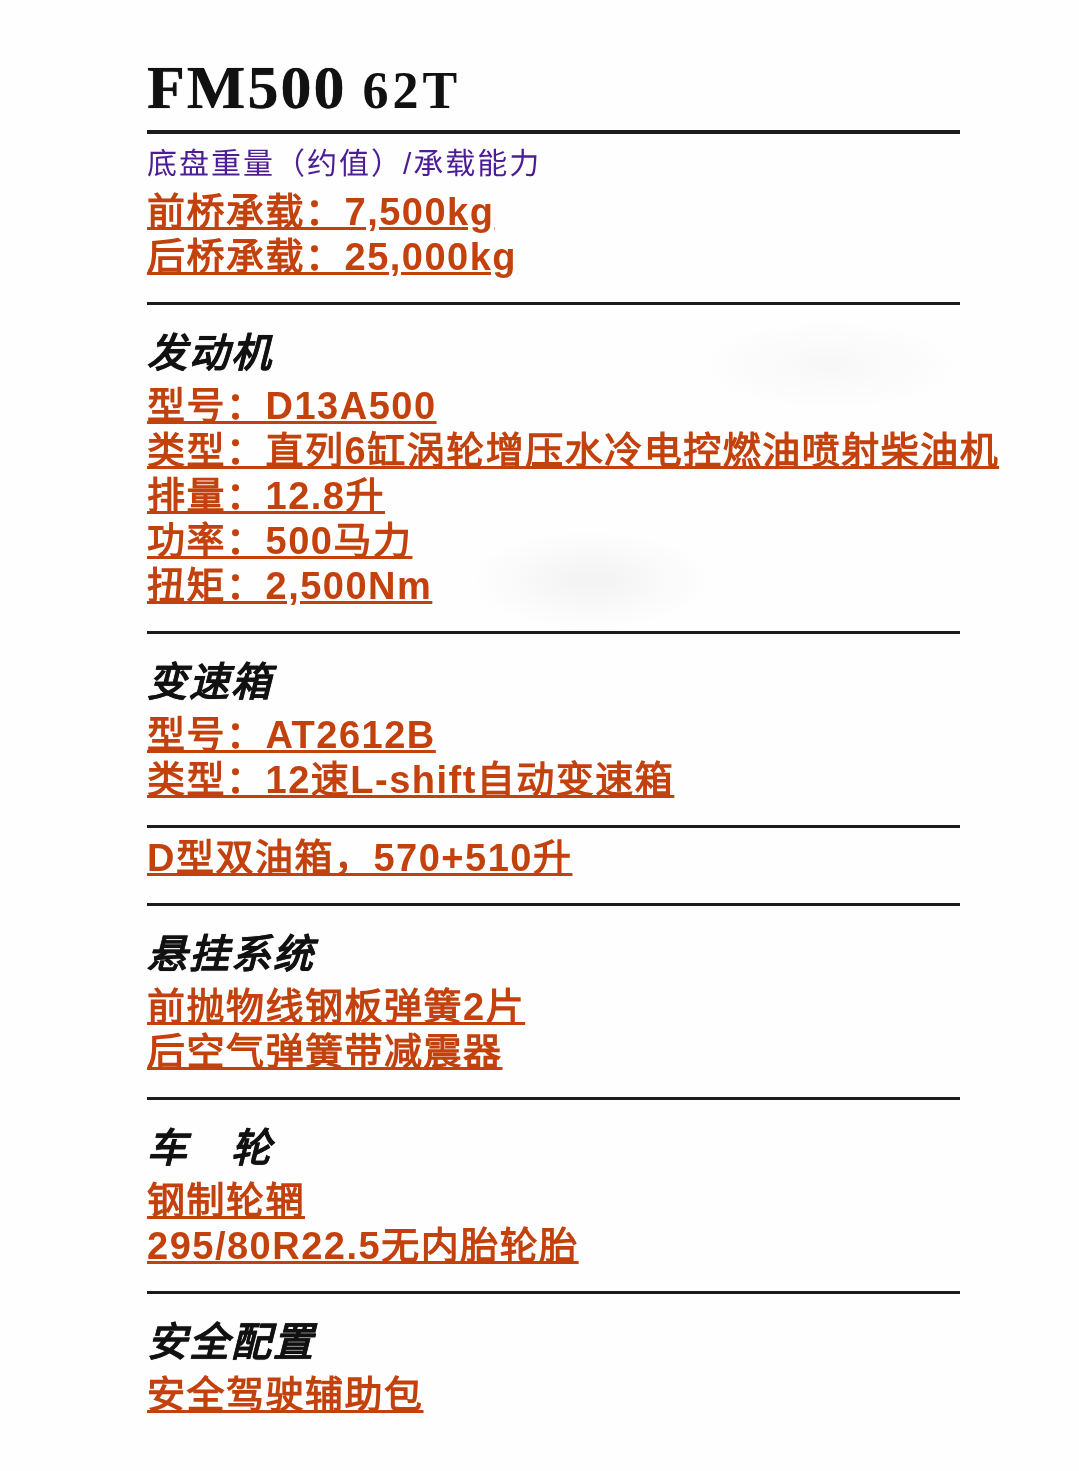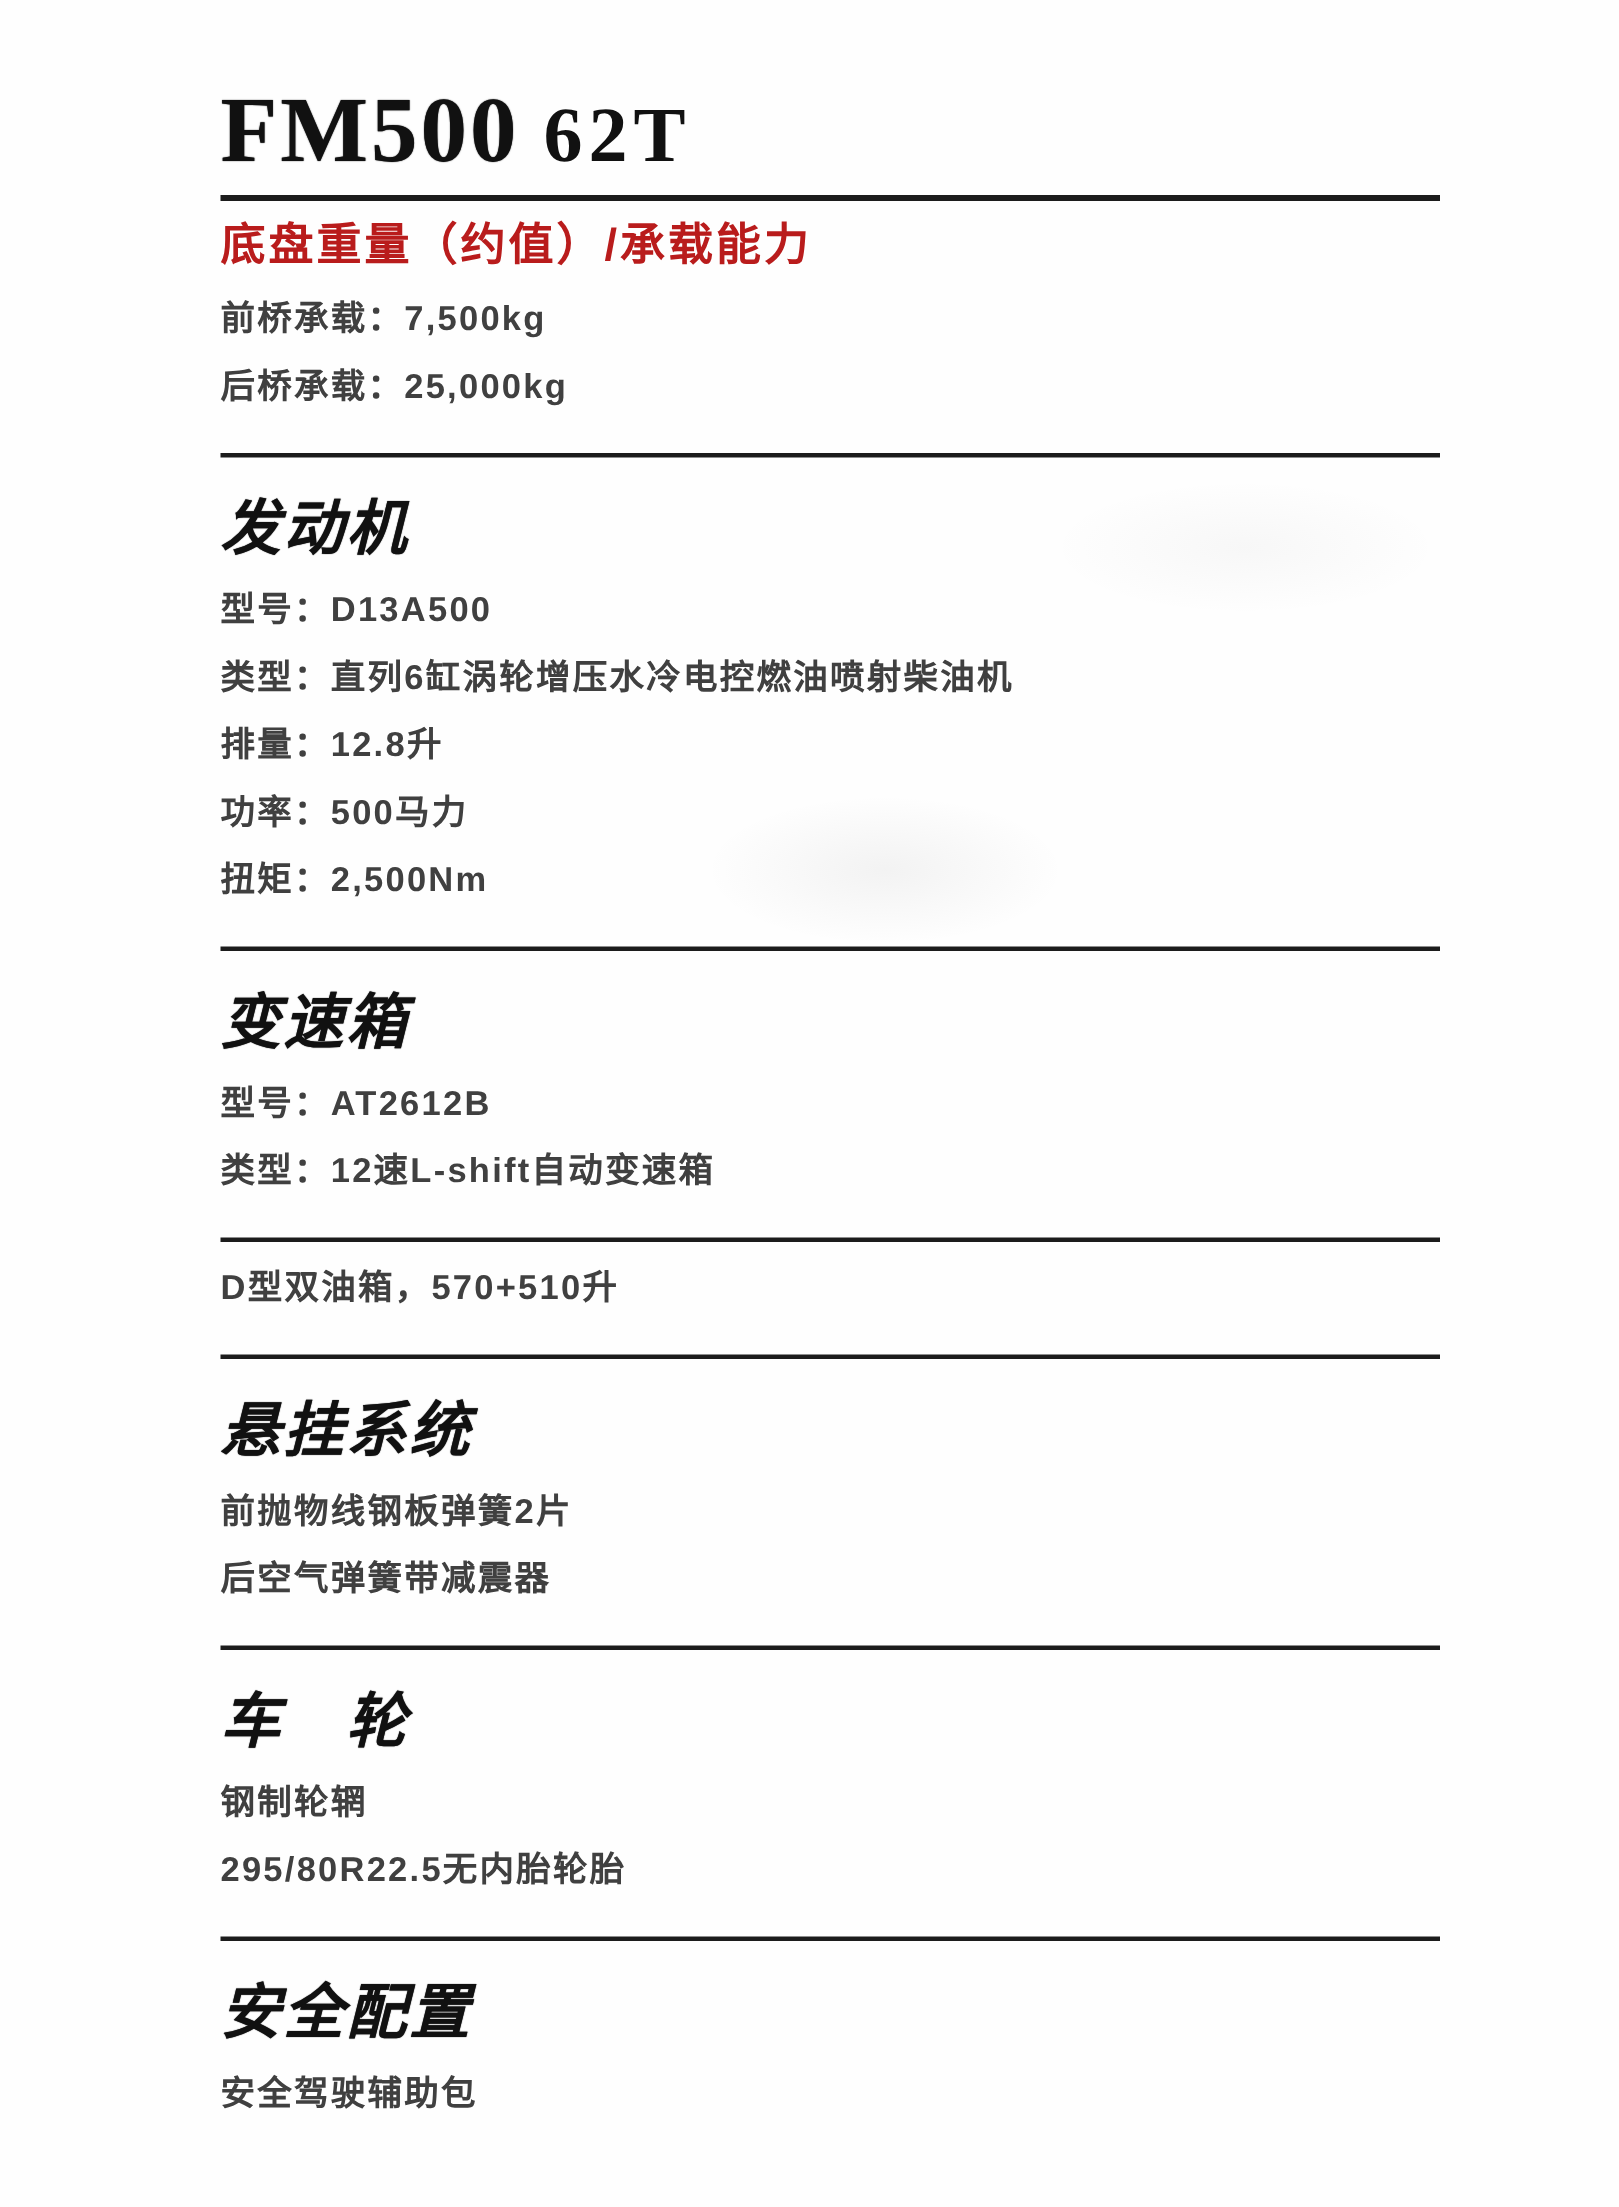--- a/index.html
+++ b/index.html
@@ -50,42 +50,43 @@
   .rule {
     height: 3px;
     background: #1c1c1c;
     margin-top: 22px;
   }
   .rule.title-rule { margin-top: 8px; height: 4px; }
   .subtitle {
     margin-top: 12px;
     font-size: 30px;
     line-height: 36px;
-    font-weight: 700;
+    font-weight: 400;
     letter-spacing: 2px;
-    color: #b91c1c;
+    color: #4c1d95;
   }
   h2.sec-heading {
     margin: 25px 0 0 0;
     font-size: 40px;
     line-height: 46px;
     font-weight: 900;
     letter-spacing: 2px;
     color: #111;
     text-shadow: 0 0 0.7px #111;
     font-style: italic;
   }
   .lines { margin-top: 8px; }
   .line {
-    font-size: 23px;
+    font-size: 38px;
     line-height: 45px;
     font-weight: 600;
     letter-spacing: 1.5px;
-    color: #404040;
+    color: #c2410c;
     white-space: nowrap;
+    text-decoration: underline;
   }
 </style>
 </head>
 <body>
 
 <div class="page">
   <div class="smudge smudge-1"></div>
   <div class="smudge smudge-2"></div>
 
   <div class="content">

